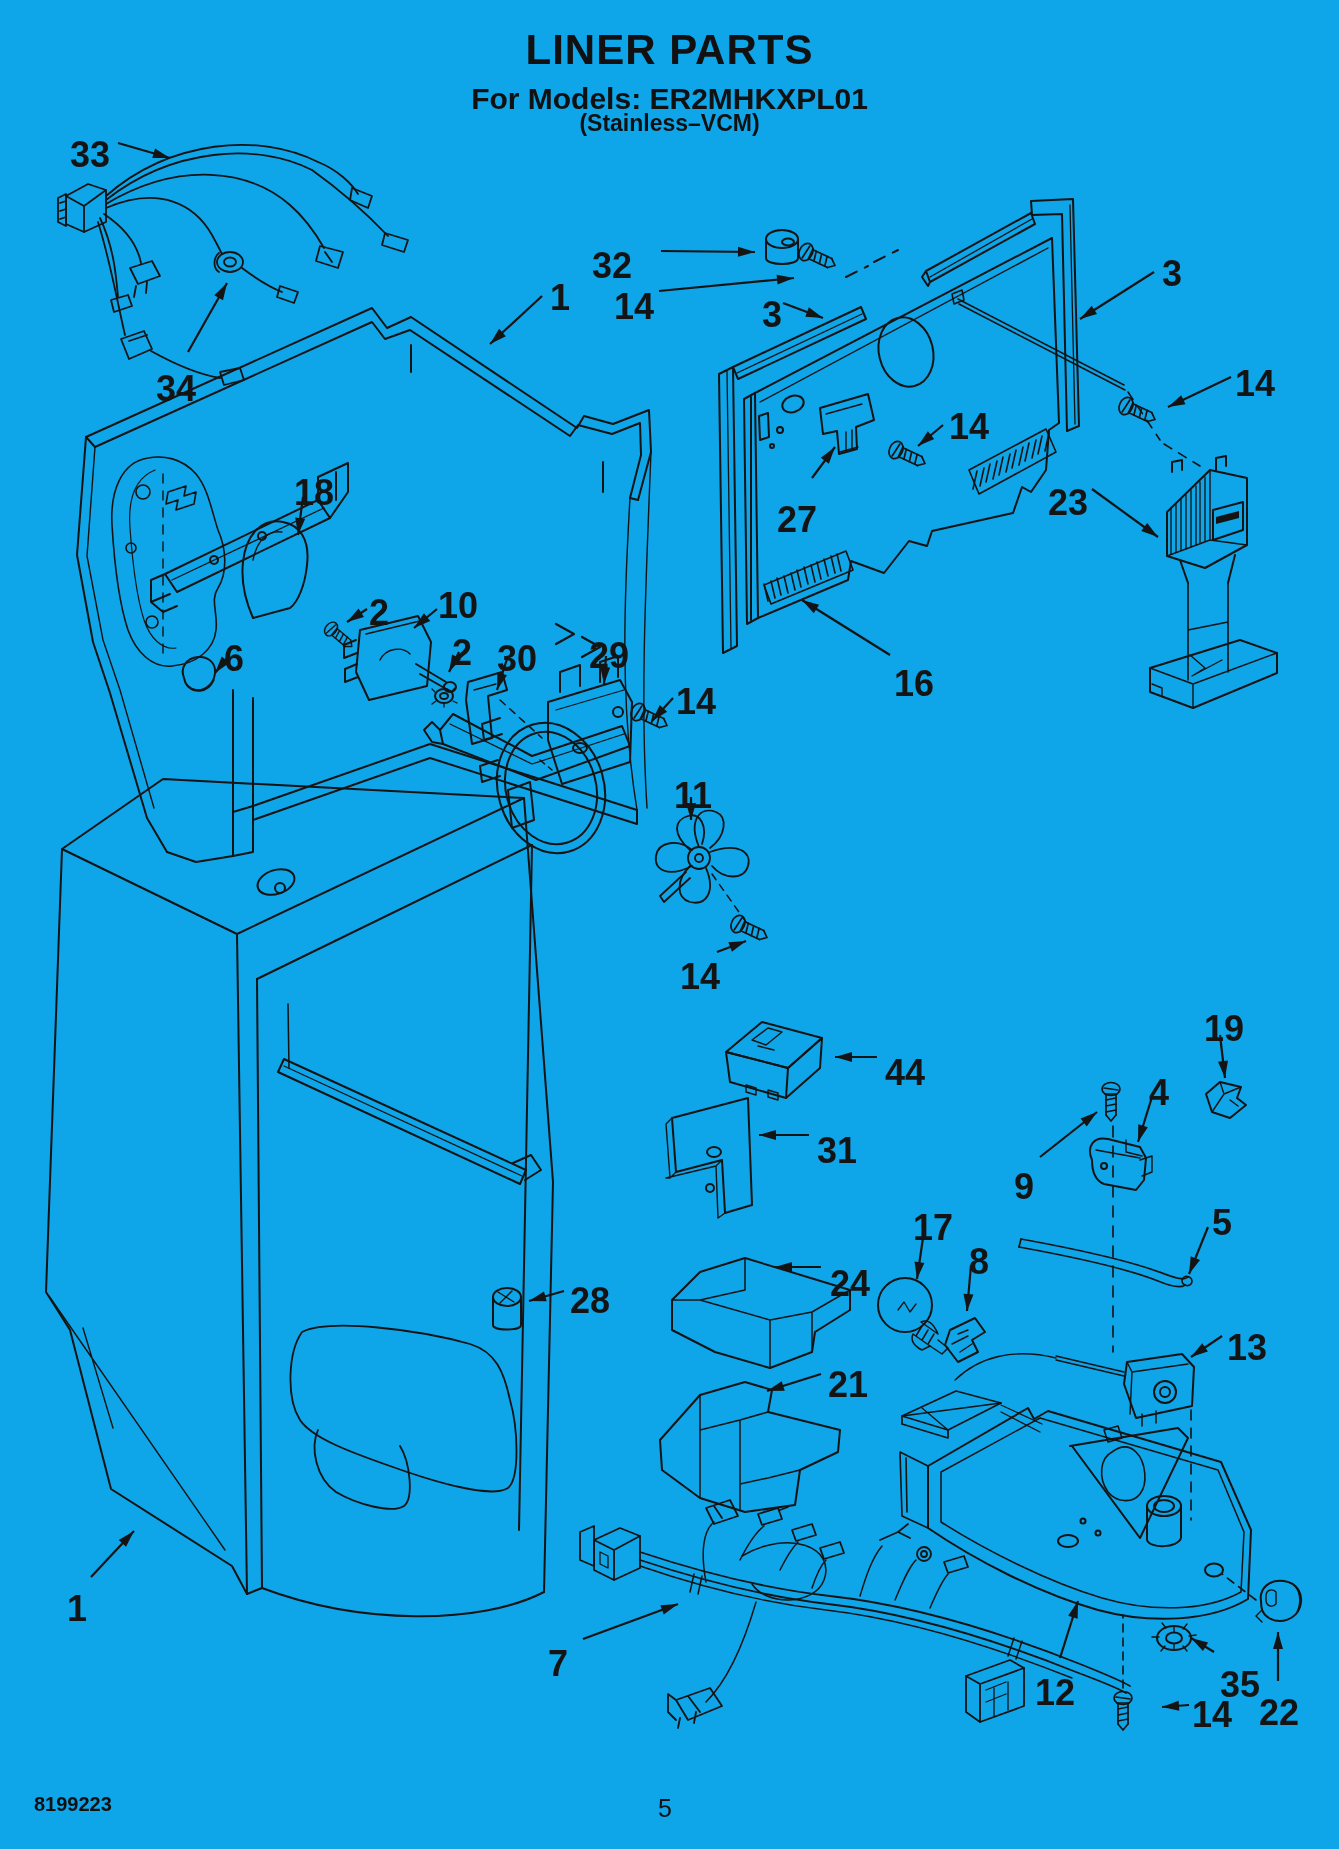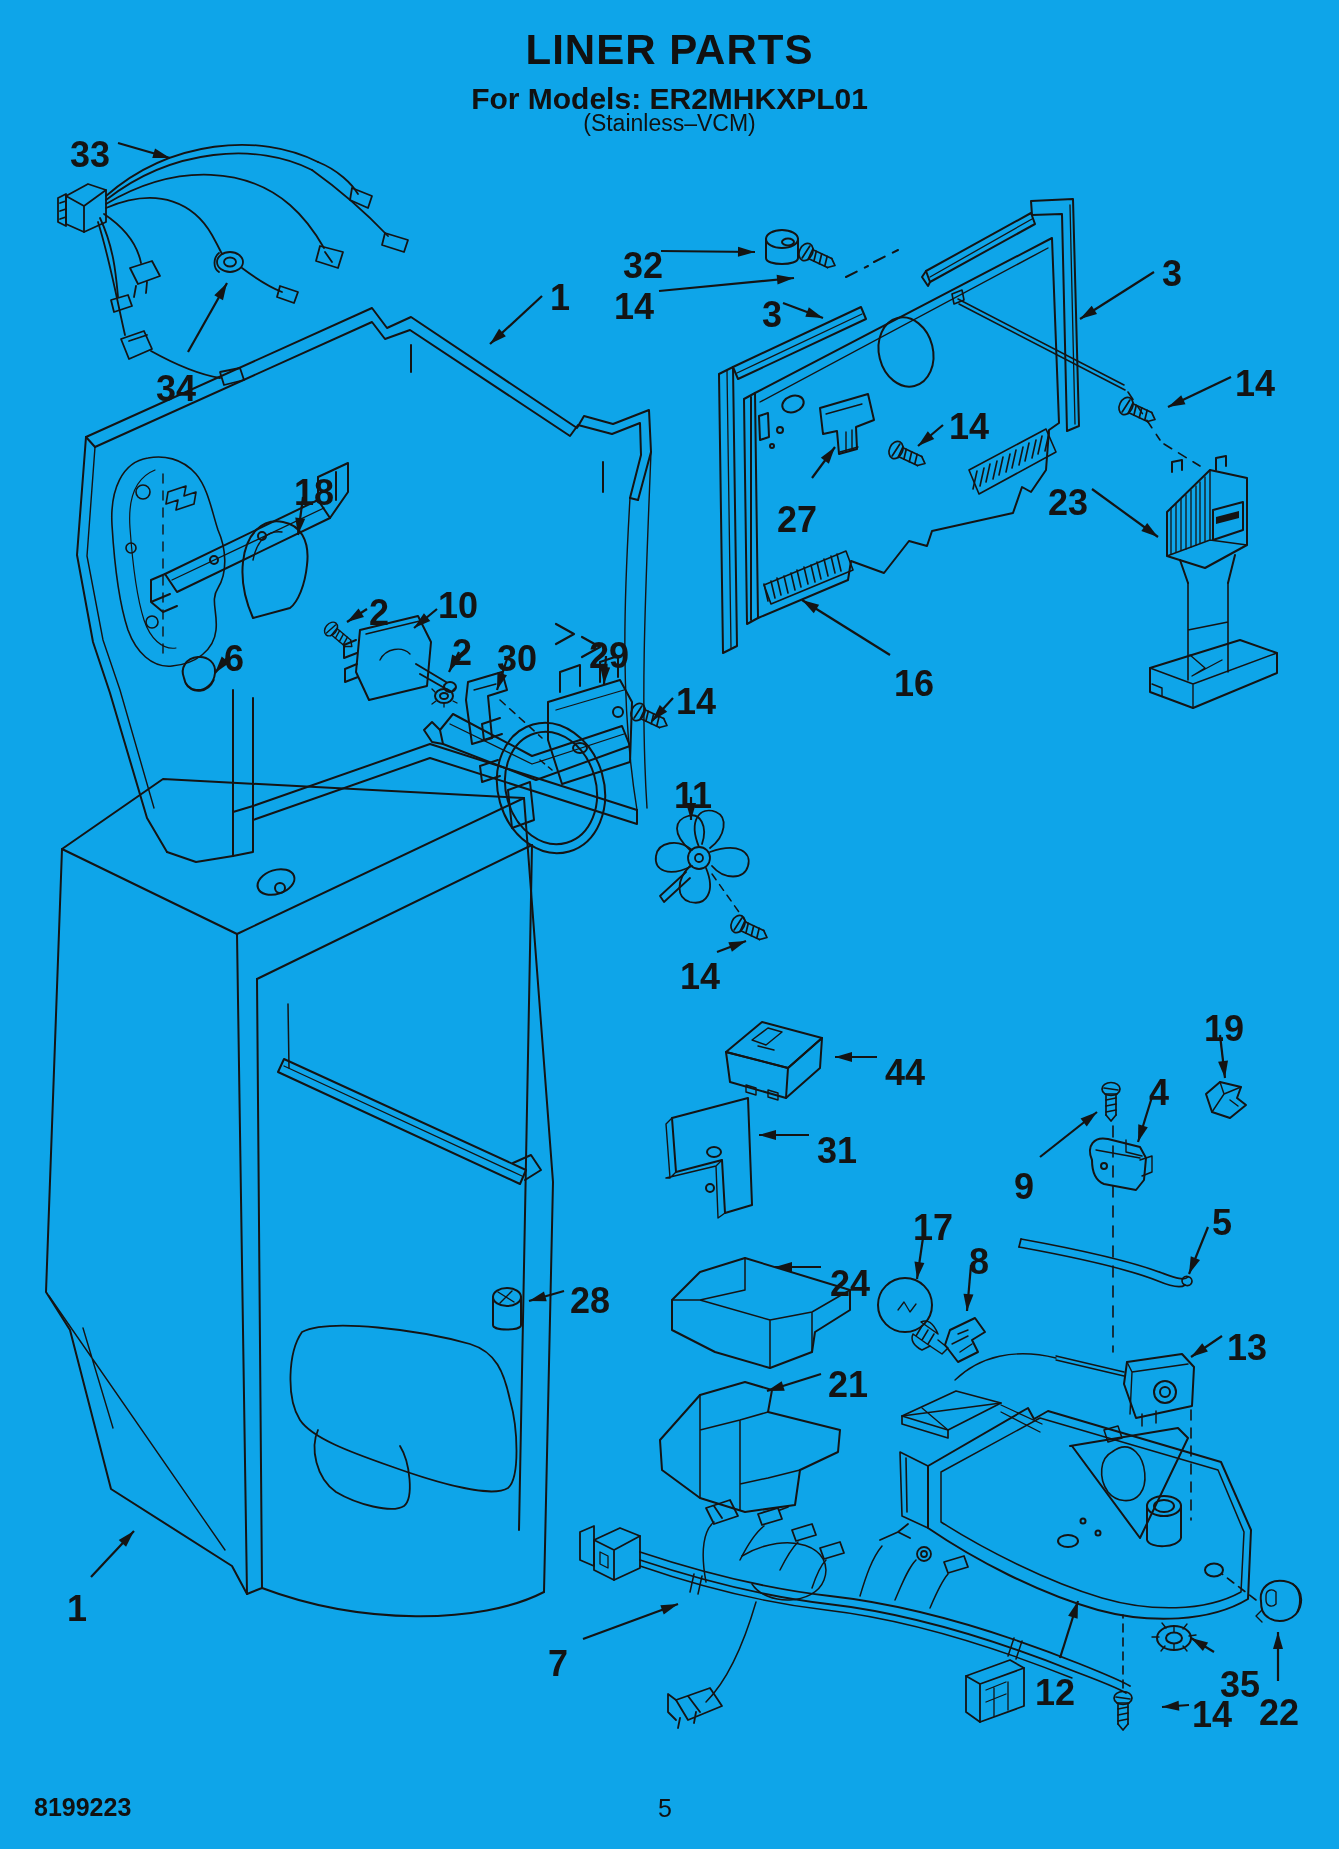--- a/index.html
+++ b/index.html
@@ -3,27 +3,27 @@
 <meta charset="utf-8">
 <style>
   html,body{margin:0;padding:0;background:#e8e8e8;}
   .page{
     position:relative;width:1339px;height:1849px;background:#0ea5e9;
     font-family:"Liberation Sans", sans-serif;color:#111;overflow:hidden;margin:0 auto;
   }
   .hdr{position:absolute;left:0;right:0;top:0;text-align:center;}
   .hdr .title{position:absolute;top:26px;left:0;right:0;font-size:42px;font-weight:bold;letter-spacing:1px;}
   .hdr .models{position:absolute;top:82px;left:0;right:0;font-size:30px;font-weight:bold;}
-  .hdr .finish{position:absolute;top:110px;left:0;right:0;font-size:23px;font-weight:normal;}
+  .hdr .finish{position:absolute;top:110px;left:0;right:0;font-size:23px;font-weight:bold;}
   svg.art{position:absolute;left:0;top:0;}
   .callout{
     position:absolute;transform:translate(-50%,-50%);
     font-size:36px;font-weight:bold;line-height:1;white-space:nowrap;margin-top:16px;
   }
-  .ftr-doc{position:absolute;left:34px;top:1793px;font-size:25px;font-weight:bold;}
+  .ftr-doc{position:absolute;left:34px;top:1793px;font-size:20px;font-weight:bold;}
   .ftr-page{position:absolute;left:658px;top:1794px;font-size:25px;}
 </style>
 </head>
 <body>
 
 <div class="page">
 
   <div class="hdr">
     <div class="title">LINER PARTS</div>
     <div class="models">For Models: ER2MHKXPL01</div>
@@ -497,21 +497,21 @@
       <line x1="583" y1="1639" x2="678" y2="1604" stroke="#141414" stroke-width="2.2"></line>
       <polygon points="678,1604 660.3196402199724,1605.1852755159794 663.7766938082459,1614.5687066841506" fill="#141414"></polygon>
       <line x1="91" y1="1577" x2="134" y2="1531" stroke="#141414" stroke-width="2.2"></line>
       <polygon points="134,1531 118.73833937627708,1540.0045385782007 126.04360876952634,1546.8333773588467" fill="#141414"></polygon>
     </svg>
 
   <div id="callout-layer">
       <div class="callout" style="left: 90px; top: 139px; color: rgb(20, 20, 20);">33</div>
       <div class="callout" style="left: 176px; top: 373px; color: rgb(20, 20, 20);">34</div>
       <div class="callout" style="left: 560px; top: 282px; color: rgb(20, 20, 20);">1</div>
-      <div class="callout" style="left: 643px; top: 250px; color: rgb(20, 20, 20);">32</div>
+      <div class="callout" style="left: 612px; top: 250px; color: rgb(20, 20, 20);">32</div>
       <div class="callout" style="left: 634px; top: 291px; color: rgb(20, 20, 20);">14</div>
       <div class="callout" style="left: 772px; top: 299px; color: rgb(20, 20, 20);">3</div>
       <div class="callout" style="left: 1172px; top: 258px; color: rgb(20, 20, 20);">3</div>
       <div class="callout" style="left: 1255px; top: 368px; color: rgb(20, 20, 20);">14</div>
       <div class="callout" style="left: 1068px; top: 487px; color: rgb(20, 20, 20);">23</div>
       <div class="callout" style="left: 797px; top: 504px; color: rgb(20, 20, 20);">27</div>
       <div class="callout" style="left: 969px; top: 411px; color: rgb(20, 20, 20);">14</div>
       <div class="callout" style="left: 914px; top: 668px; color: rgb(20, 20, 20);">16</div>
       <div class="callout" style="left: 314px; top: 477px; color: rgb(20, 20, 20);">18</div>
       <div class="callout" style="left: 234px; top: 643px; color: rgb(20, 20, 20);">6</div>

